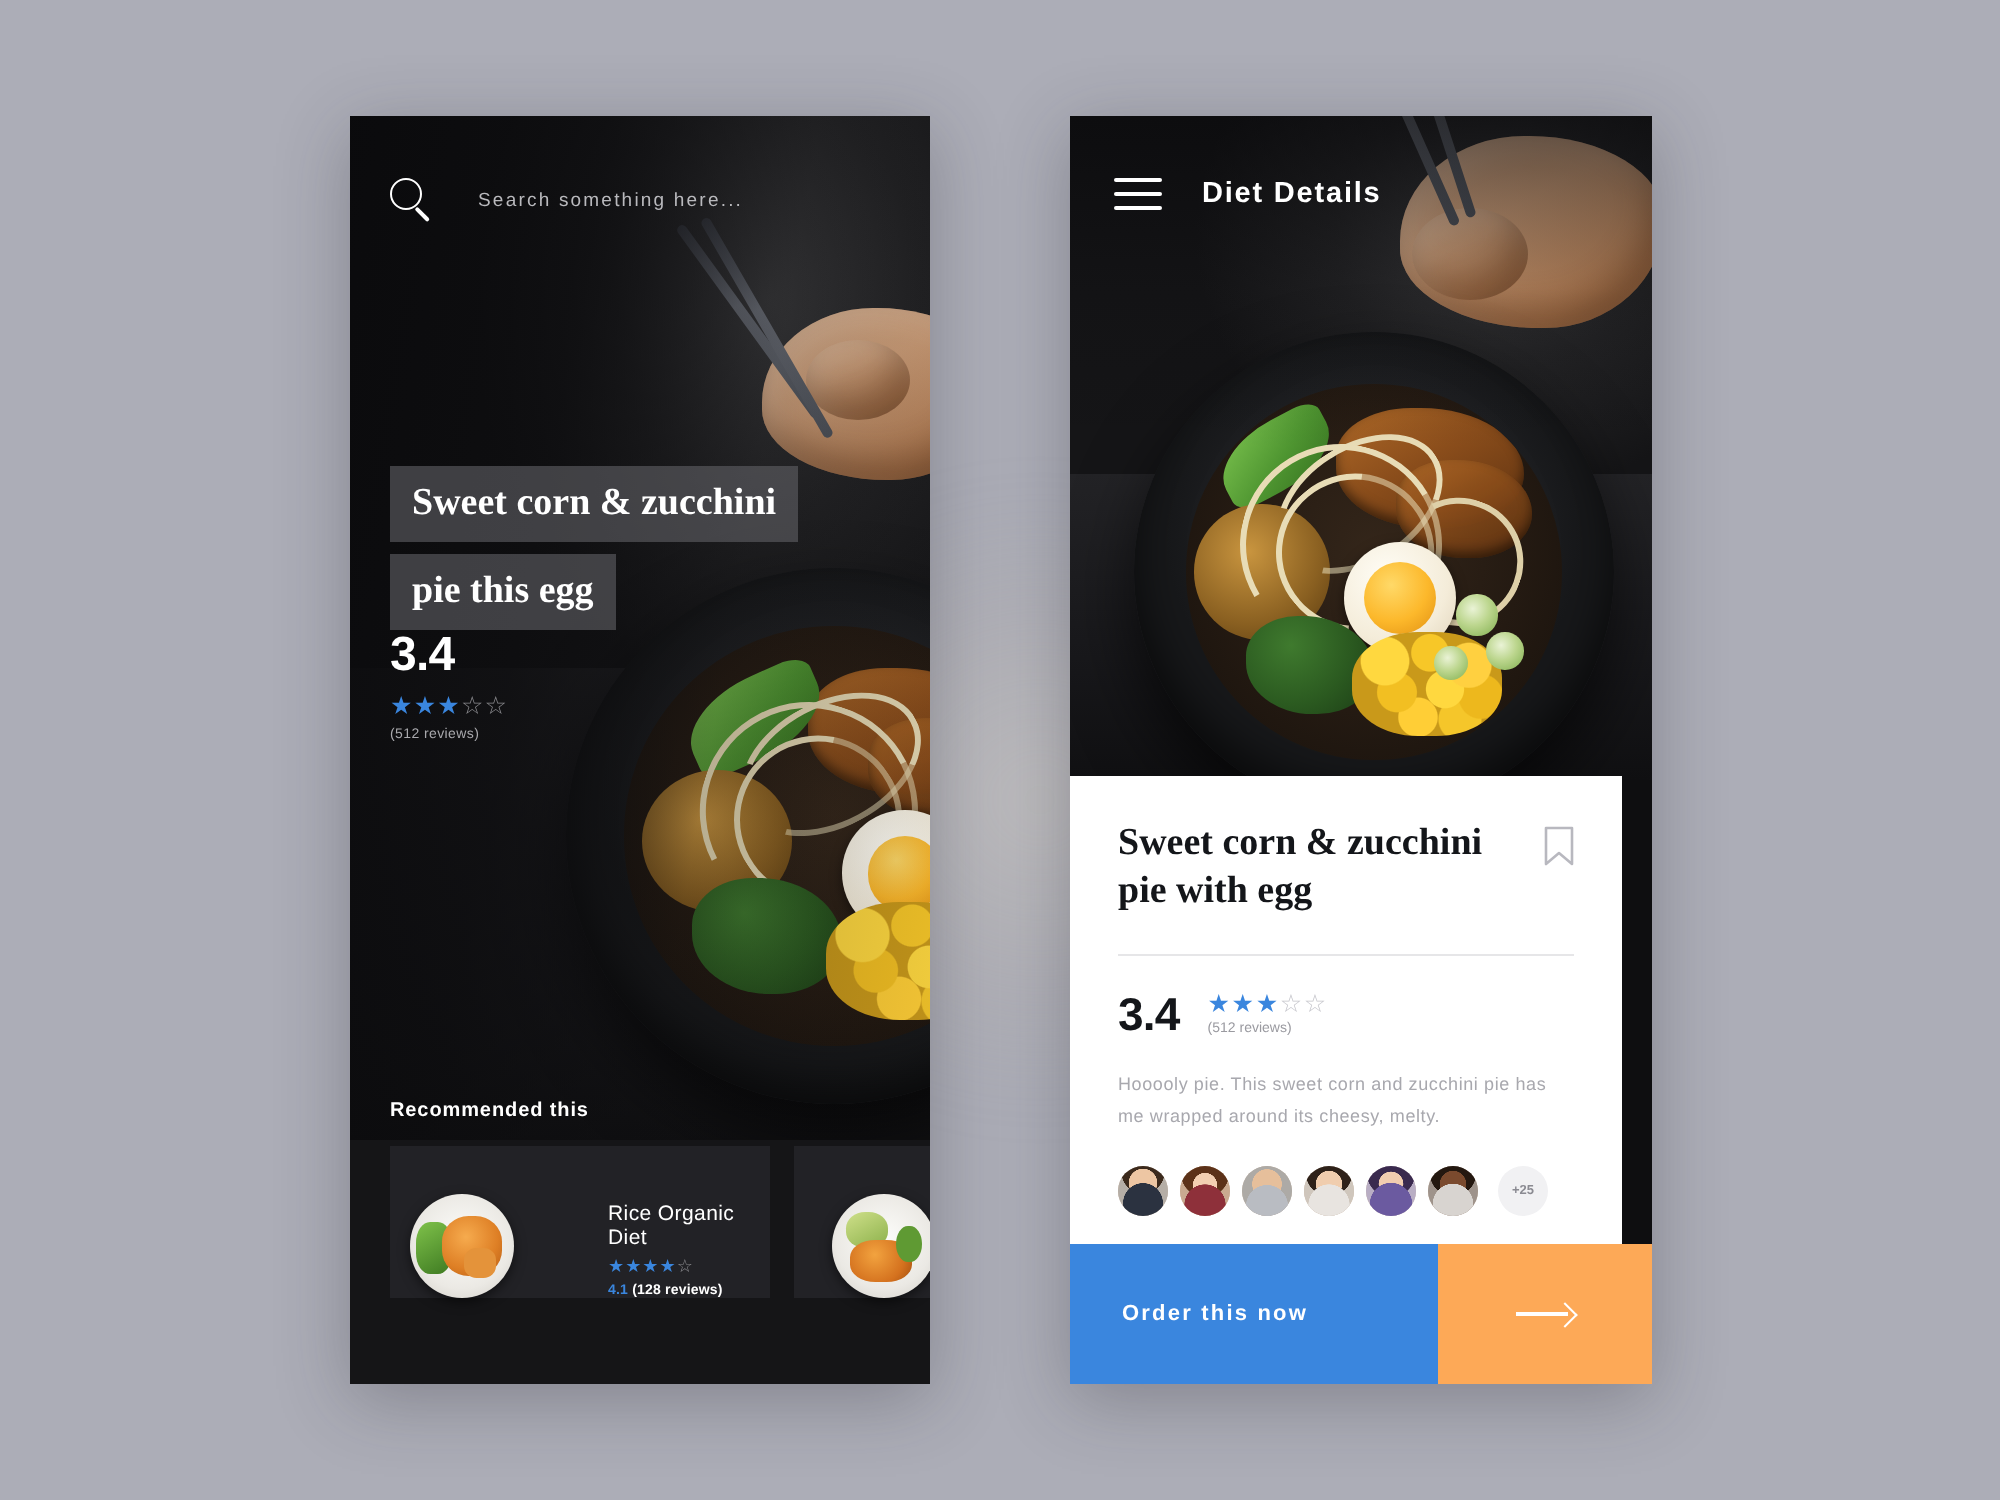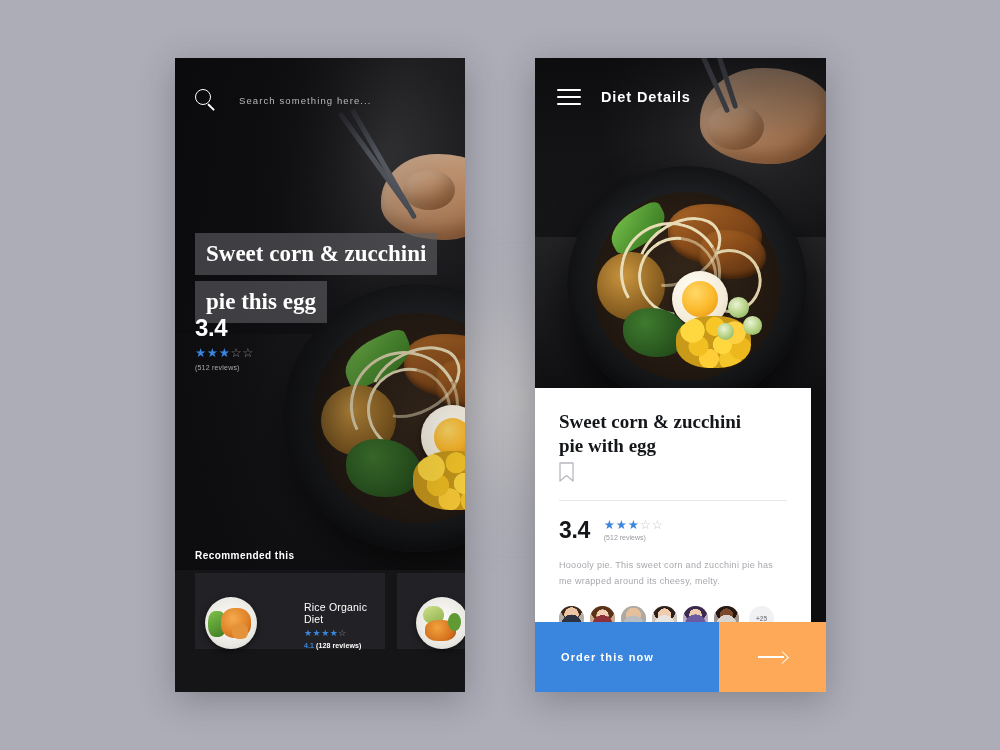--- a/index.html
+++ b/index.html
@@ -158,21 +158,21 @@
   }
   .search-input::placeholder { color: #b9b9bd; }
 
   .title-wrap { position: absolute; left: 20px; top: 175px; z-index: 6; }
   .title-line {
     display: table;
     background: rgba(96,96,100,0.62);
     color: #ffffff;
     font-family: "Liberation Serif", "DejaVu Serif", serif;
     font-weight: 700;
-    font-size: 23px;
+    font-size: 19px;
     line-height: 1.0;
     padding: 9px 11px 10px 11px;
     margin-bottom: 6px;
     white-space: nowrap;
   }
 
   .rating-block { position: absolute; left: 20px; top: 258px; z-index: 6; }
   .rating-score {
     color: #ffffff; font-size: 24px; font-weight: 700; letter-spacing: -0.4px;
     line-height: 1;
@@ -250,21 +250,21 @@
     margin-left: 20px; color: #ffffff;
     font-size: 14.5px; font-weight: 700; letter-spacing: 0.9px;
   }
 
   .detail-card {
     position: absolute; left: 0; top: 330px;
     width: 276px; background: #ffffff;
     padding: 22px 24px 18px 24px;
     z-index: 7;
   }
-  .card-head { display: flex; align-items: flex-start; justify-content: space-between; flex-direction: column; }
+  .card-head { display: flex; align-items: flex-start; justify-content: space-between; }
   .card-title {
     font-family: "Liberation Serif", "DejaVu Serif", serif;
     font-weight: 700; font-size: 19px; line-height: 1.28;
     color: #14161a; max-width: 200px;
   }
   .bookmark-icon {
     width: 15px; height: 20px; flex: 0 0 auto; margin-top: 3px;
   }
   .card-divider { height: 1px; background: #e6e6e8; margin: 18px 0 0 0; }
 

